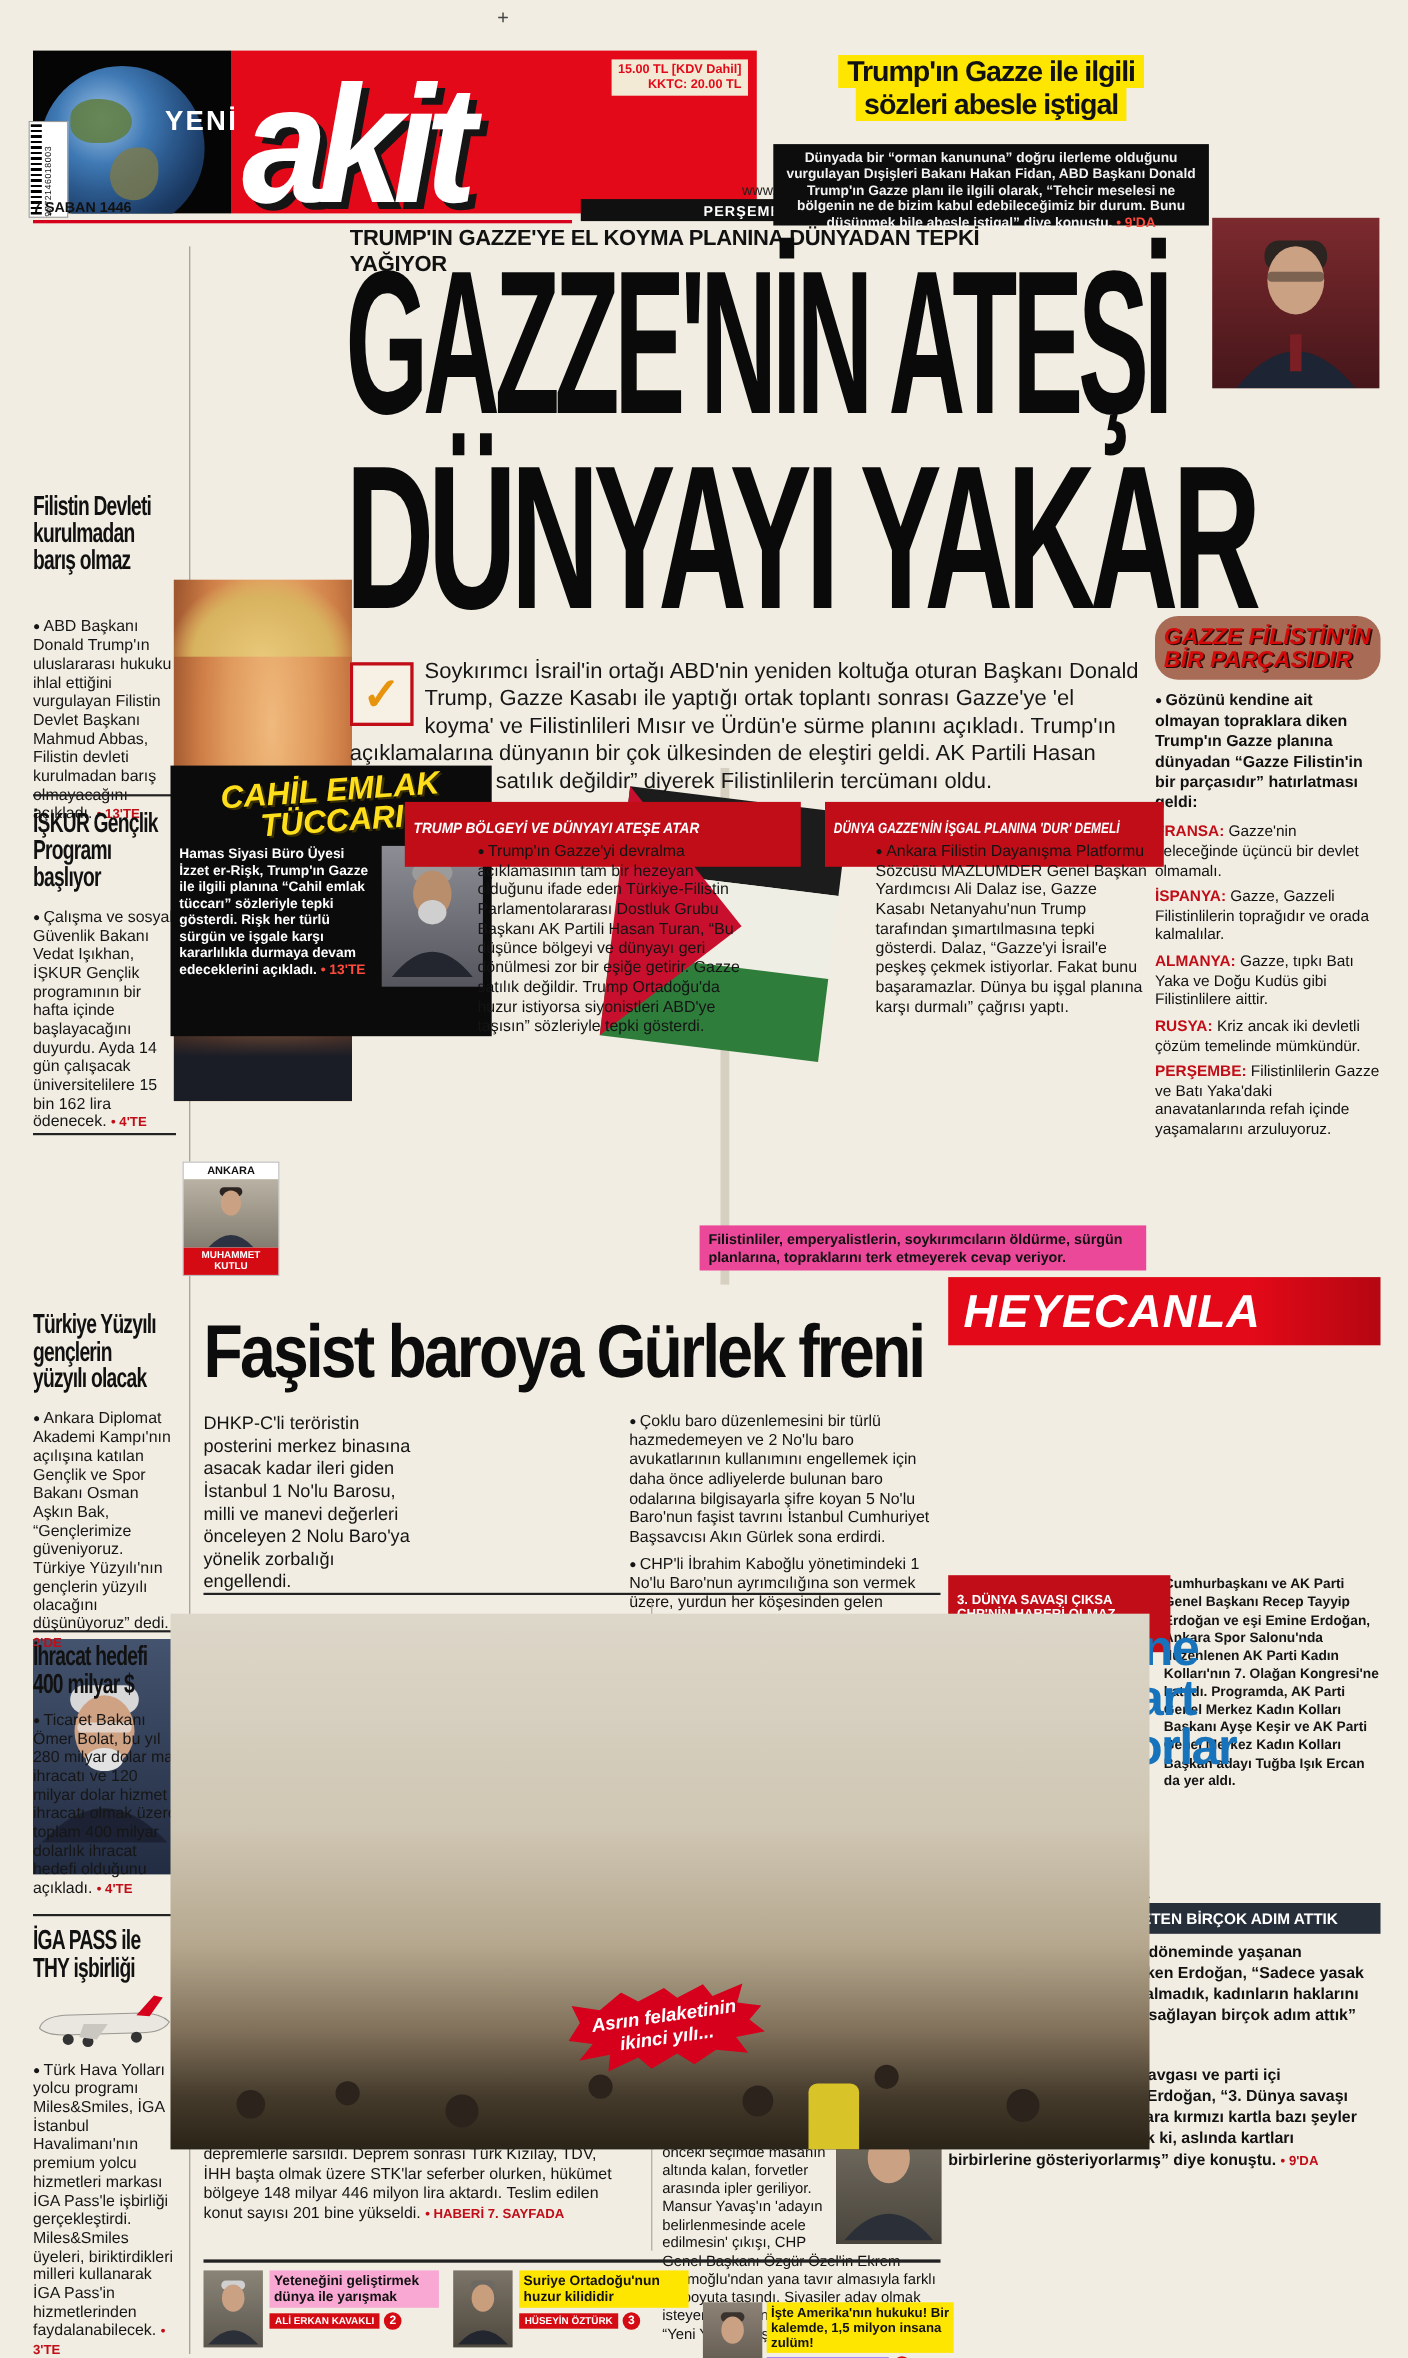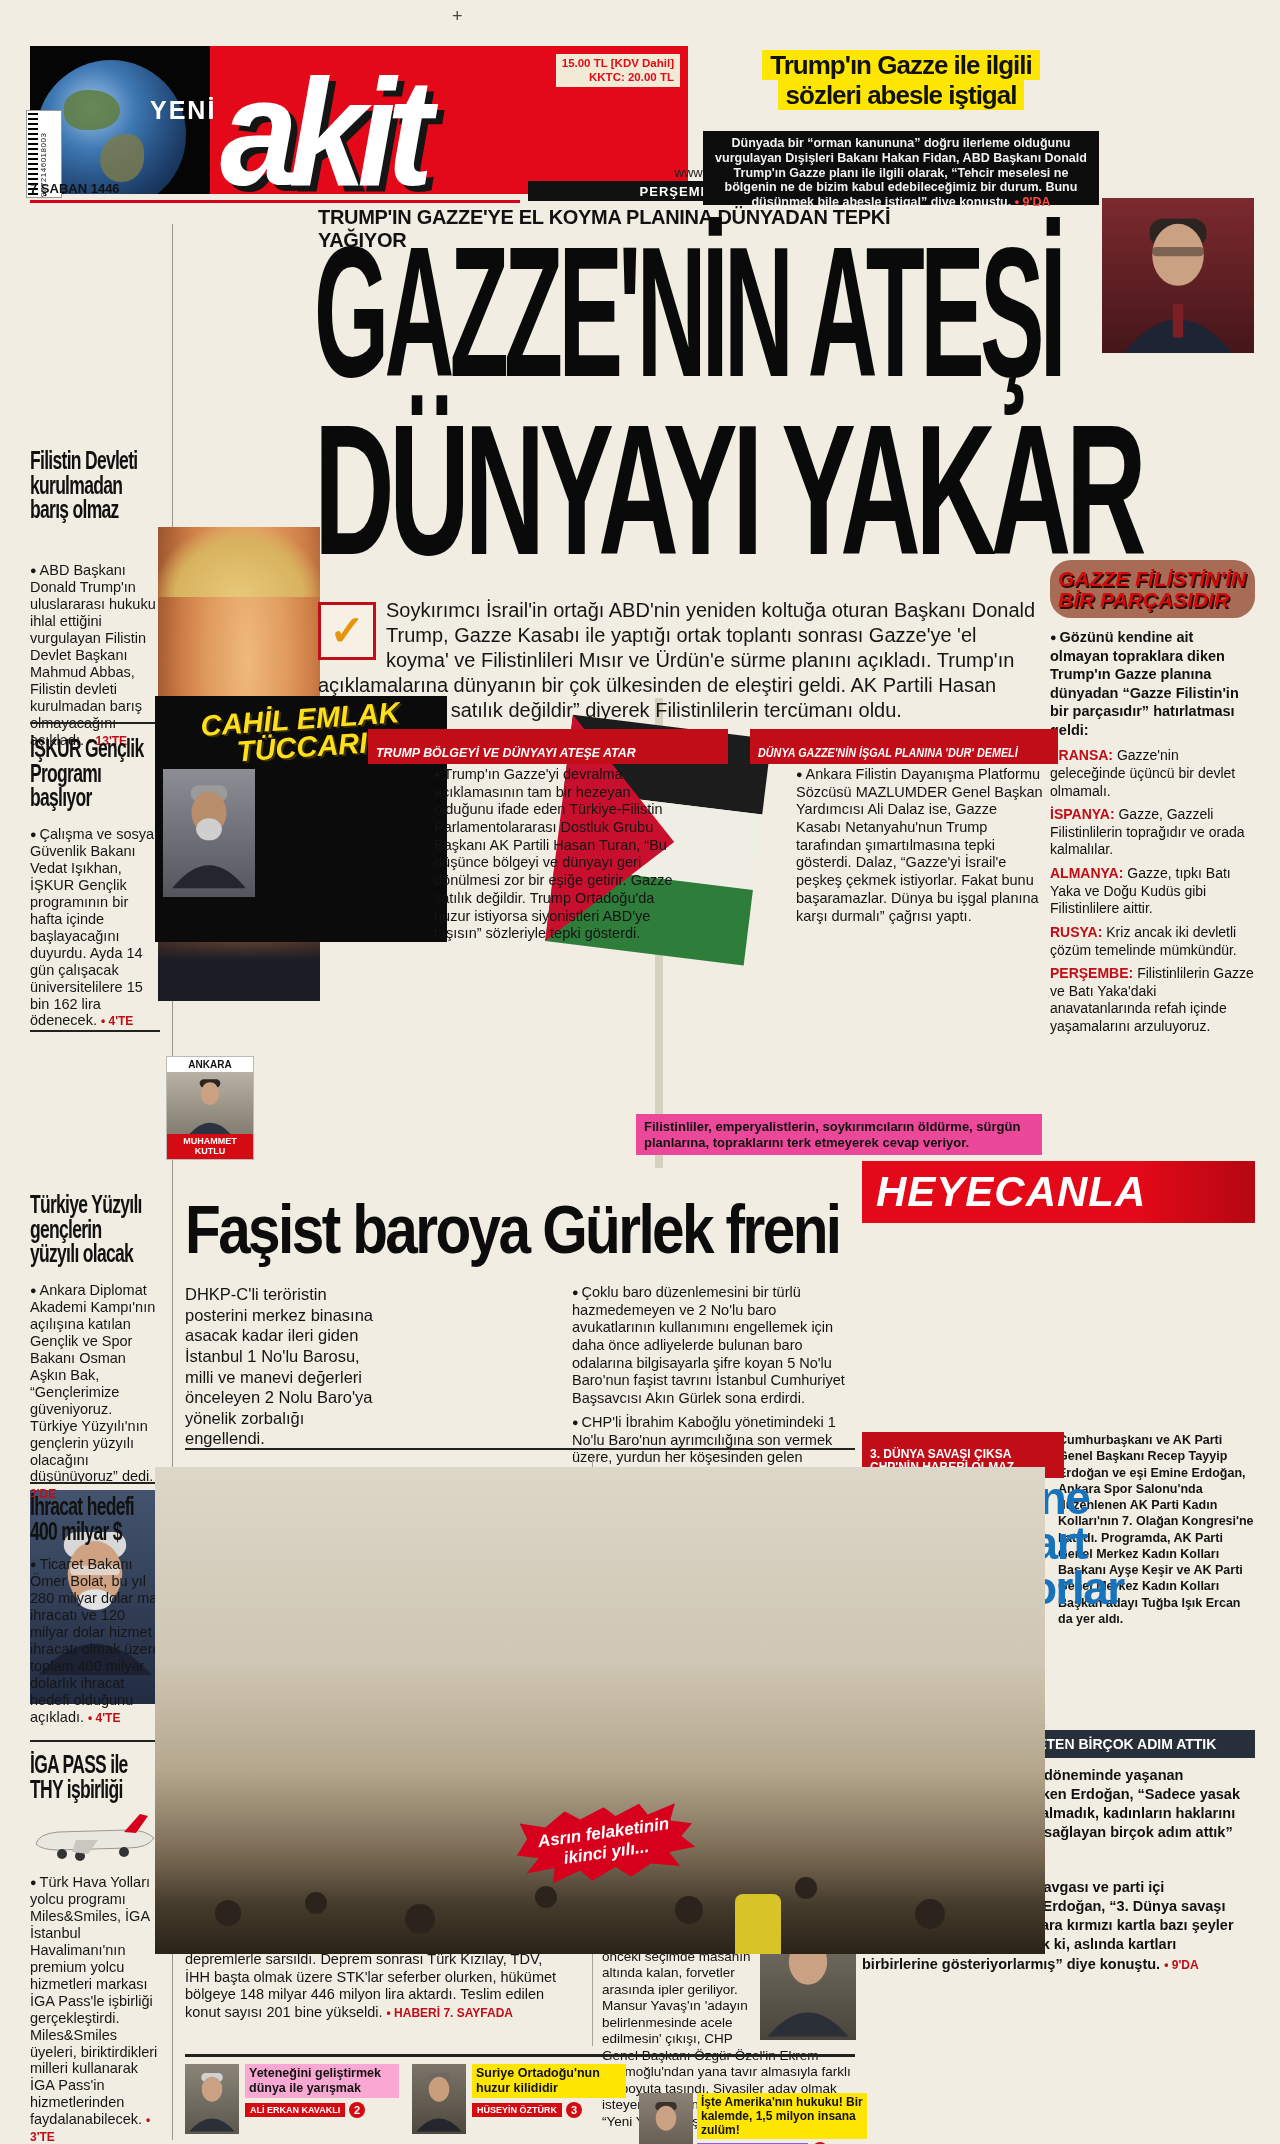--- a/index.html
+++ b/index.html
@@ -3,22 +3,22 @@
 <meta charset="utf-8">
 <style>
   html,body{margin:0;padding:0;background:#d8d4ca;}
   .page{position:relative;width:1280px;height:2144px;margin:0 auto;background:#f1ede2;
         font-family:"Liberation Sans",sans-serif;color:#111;overflow:hidden;}
   .abs{position:absolute;}
   .pre{white-space:pre-line;}
   .ref{color:#c00d17;font-weight:bold;font-size:12px;}
   .bul::before{content:"● ";font-size:.75em;position:relative;top:-1px;}
   .body-txt{font-size:14.5px;line-height:1.22;color:#141414;text-align:left;}
-  .redstrip{background:#c00d17;color:#fff;font-weight:bold;display:flex;align-items:flex-end;
-            padding:4px 8px;font-style:italic;}
+  .redstrip{background:#c00d17;color:#fff;font-weight:bold;display:flex;align-items:flex-start;
+            padding:16px 8px;font-style:italic;}
   .cond{display:inline-block;transform-origin:0 0;white-space:nowrap;}
   .rail-title{font-weight:bold;font-size:25px;line-height:.98;letter-spacing:-1px;
               transform:scaleX(.7);transform-origin:0 0;width:143%;}
   .rail-body{font-size:14.5px;line-height:1.17;color:#161616;}
   .rail-div{border-top:2px solid #222;width:130px;}
   .yellow-line{background:#ffe600;display:inline-block;padding:1px 8px;font-weight:bold;
                font-size:26px;letter-spacing:-1px;}
   .burst{clip-path:polygon(0% 50%,7% 30%,4% 8%,18% 18%,30% 0%,38% 14%,52% 2%,58% 16%,72% 4%,
          76% 20%,92% 10%,88% 32%,100% 40%,93% 55%,100% 72%,85% 74%,90% 95%,74% 86%,62% 100%,
          54% 84%,40% 98%,34% 82%,18% 94%,20% 74%,4% 76%,12% 58%);
@@ -124,20 +124,24 @@
       <rect x="8" y="90" width="100" height="38" fill="#2f7d3b"></rect>
       <path d="M8 14 L66 71 L8 128 Z" fill="#c8102e"></path>
     </g>
   </svg>
 
   <div class="abs" style="left:155px;top:696px;width:292px;height:246px;background:#0b0b0b;z-index:3;">
     <div class="pre" style="color:#ffdf1b;font-weight:bold;font-style:italic;font-size:29px;line-height:.95;
          text-align:center;transform:rotate(-4deg);margin-top:10px;text-shadow:2px 2px 0 #3a3000;">CAHİL EMLAK
 TÜCCARI</div>
     <div style="display:flex;padding:8px 8px 0 8px;gap:7px;">
+      <div style="color:#fff;font-size:12.5px;font-weight:bold;line-height:1.2;">
+        <span>Hamas Siyasi Büro Üyesi İzzet er-Rişk, Trump'ın Gazze ile ilgili planına “Cahil emlak tüccarı” sözleriyle tepki gösterdi. Rişk her türlü sürgün ve işgale karşı kararlılıkla durmaya devam edeceklerini açıkladı.</span>
+        <span style="color:#ff4a3d;">• 13'TE</span>
+      </div>
       <div class="ph" style="flex:0 0 92px;height:128px;background:linear-gradient(#8d8d95,#55555e);">
         <svg class="psvg" viewBox="0 0 100 120">
           <rect x="30" y="8" width="40" height="18" rx="9" fill="#9b9b9b"></rect>
           <ellipse cx="50" cy="38" rx="19" ry="23" fill="#b98e6d"></ellipse>
           <ellipse cx="50" cy="56" rx="14" ry="12" fill="#cfcfcf"></ellipse>
           <path d="M10 120 Q50 70 90 120 Z" fill="#23262e"></path>
         </svg>
       </div>
     </div>
   </div>

